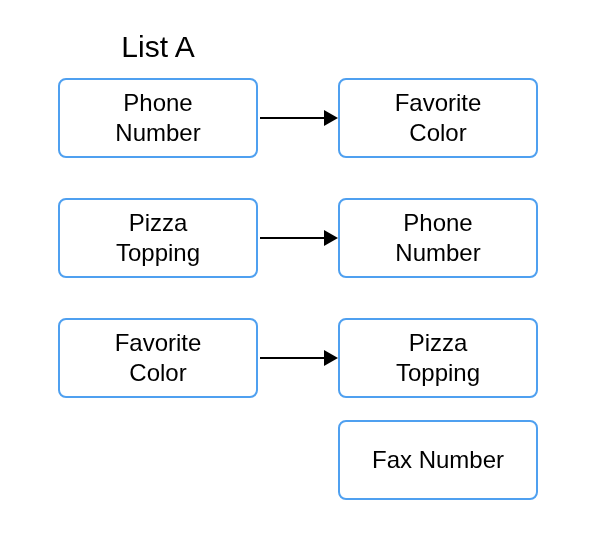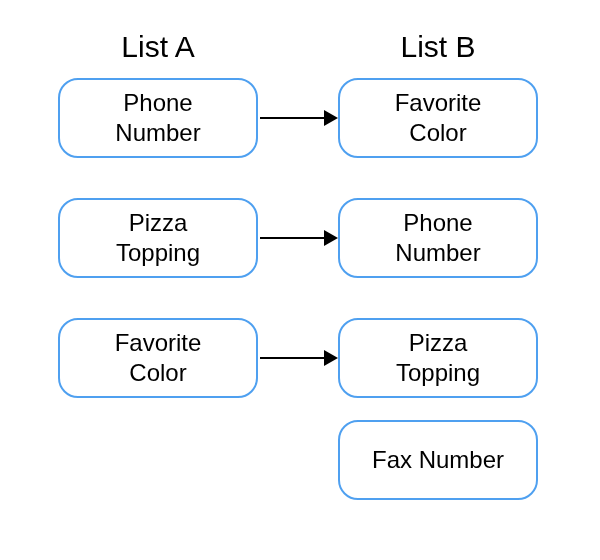--- a/index.html
+++ b/index.html
@@ -26,21 +26,21 @@
     color: #000000;
   }
   .col-header.left  { left: 58px; }
   .col-header.right { left: 338px; }
   .node-box {
     position: absolute;
     width: 200px;
     height: 80px;
     box-sizing: border-box;
     border: 2px solid #4FA0F0;
-    border-radius: 20px;
+    border-radius: 8px;
     background: #ffffff;
     display: flex;
     align-items: center;
     justify-content: center;
     text-align: center;
     font-size: 24px;
     line-height: 1.25;
     white-space: pre-line;
   }
   .node-box.col-left  { left: 58px; }
@@ -75,21 +75,20 @@
     border-top: 8px solid transparent;
     border-bottom: 8px solid transparent;
   }
 </style>
 </head>
 <body>
 
 <div class="canvas">
 
   <div class="col-header left">List A</div>
-  <div class="col-header right">List B</div>
 
   <div class="node-box col-left row-0">Phone
 Number</div>
   <div class="arrow row-0">
     <div class="arrow-line"></div>
     <div class="arrow-head"></div>
   </div>
   <div class="node-box col-right row-0">Favorite
 Color</div>
 

